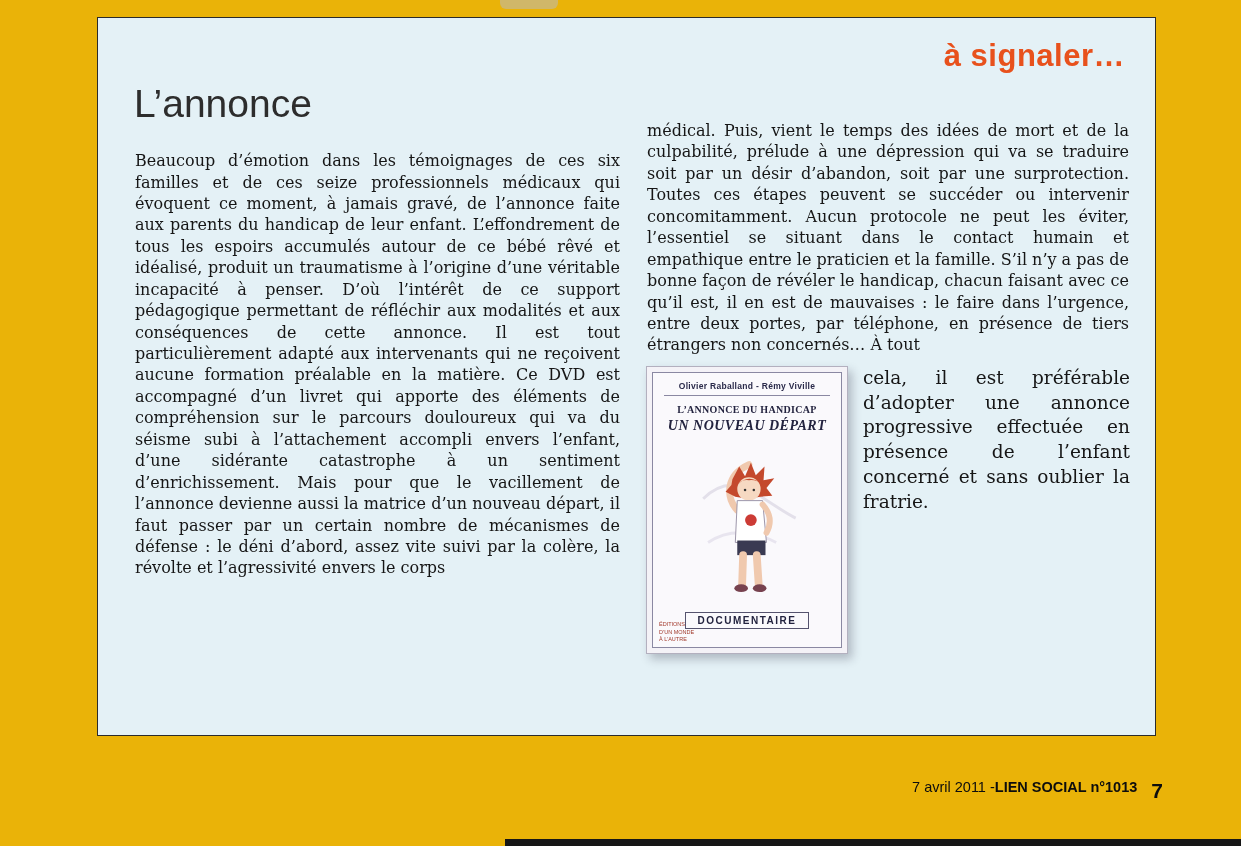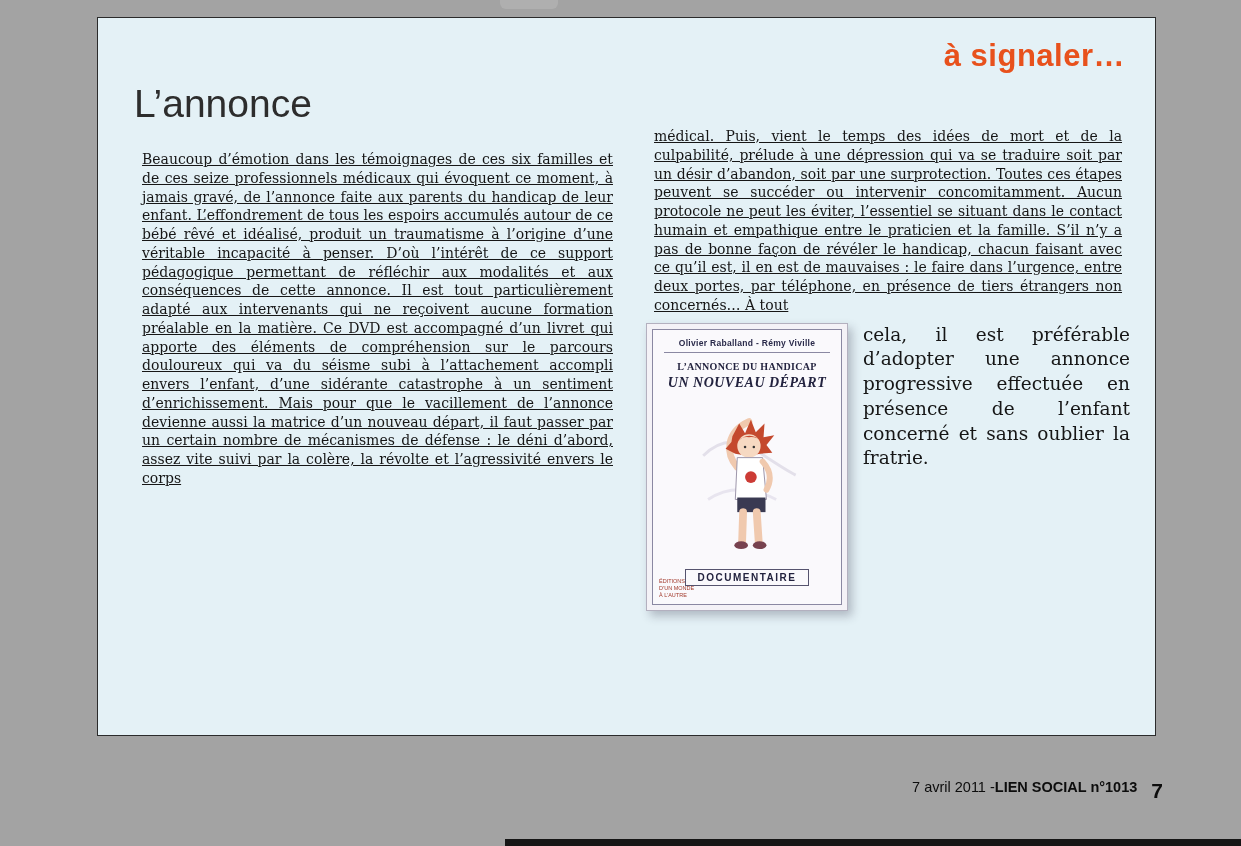--- a/index.html
+++ b/index.html
@@ -3,21 +3,21 @@
 <meta charset="utf-8">
 <style>
   * { box-sizing: border-box; }
   html, body { margin: 0; padding: 0; }
   body { background: #f4f4f2; }
 
   .page {
     position: relative;
     width: 1241px;
     height: 846px;
-    background: #a3a3a3;
+    background: #eab308;
     overflow: hidden;
     font-family: "DejaVu Serif", serif;
     color: #161616;
   }
 
   .panel {
     position: absolute;
     left: 97px;
     top: 17px;
     width: 1059px;
@@ -47,38 +47,37 @@
   .title {
     font-family: "Liberation Sans", sans-serif;
     font-size: 39px;
     line-height: 1.13;
     font-weight: 500;
     color: #2d2d2d;
     margin: 0 0 24px 0;
   }
 
   .body-text {
-    font-size: 14px;
+    font-size: 16px;
     line-height: 1.34;
     text-align: justify;
-    margin: 8px;
+    margin: 1px;
     hyphens: auto;
-    text-decoration: underline;
   }
 
   .col-right {
     position: absolute;
     left: 548px;
     top: 101px;
     width: 484px;
   }
 
   .media-row {
     display: flex;
-    margin-top: 4px;
+    margin-top: 10px;
     align-items: flex-start;
   }
 
   .dvd-cover {
     flex: 0 0 auto;
     width: 202px;
     height: 288px;
     background: #f4f2f7;
     border: 1px solid #b3b0bf;
     box-shadow: 4px 5px 9px rgba(40,40,60,0.28);

